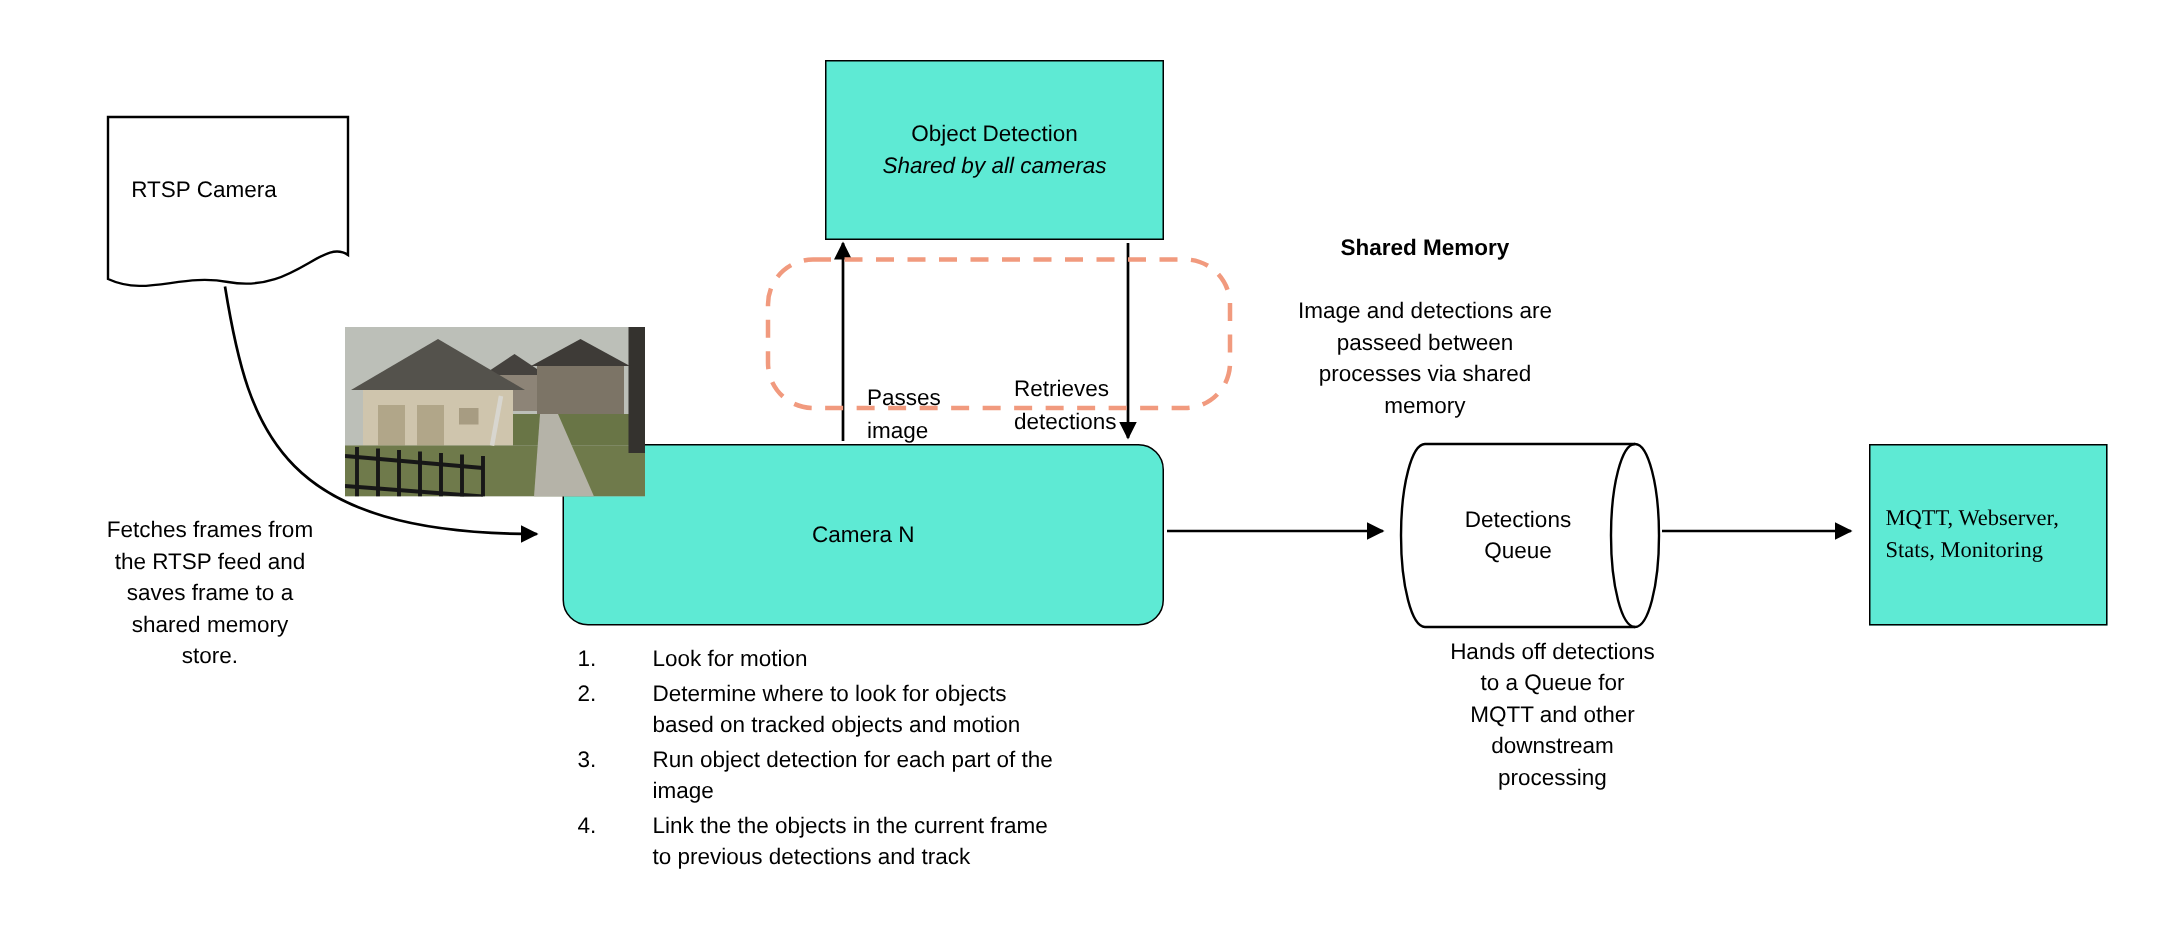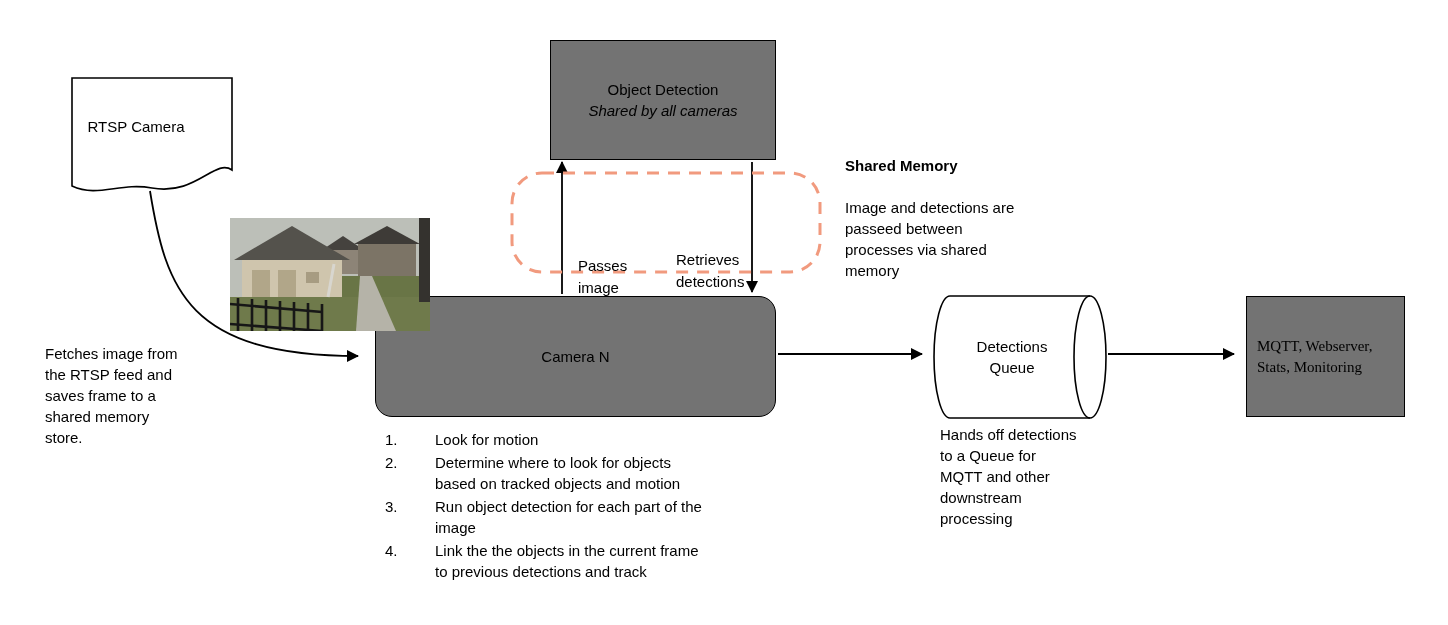--- a/index.html
+++ b/index.html
@@ -8,36 +8,37 @@
     width: 1448px;
     height: 625px;
     background: #ffffff;
     font-family: "Liberation Sans", sans-serif;
     color: #000000;
     overflow: hidden;
   }
   #shapes { position: absolute; left: 0; top: 0; }
   .node {
     position: absolute;
-    background: #737373;
+    background: #5eead4;
     border: 1.6px solid #000000;
     display: flex;
     flex-direction: column;
     align-items: center;
     justify-content: center;
     font-size: 15px;
     line-height: 21px;
     text-align: center;
     box-sizing: border-box;
   }
   .txt {
     position: absolute;
     font-size: 15px;
     line-height: 21px;
     white-space: pre-line;
+    text-align: center;
   }
   .edge-label {
     position: absolute;
     font-size: 15px;
     line-height: 22px;
     white-space: pre-line;
     margin-top: 45px;
   }
   .note-title { font-weight: bold; }
   .steps {
@@ -114,21 +115,21 @@
 detections</div>
 
   <div class="txt" style="left:845px; top:134px; width:210px;">
     <div class="note-title">Shared Memory</div>
     <div>Image and detections are
 passeed between
 processes via shared
 memory</div>
   </div>
 
-  <div class="txt" style="left:45px; top:343px; width:190px;">Fetches image from
+  <div class="txt" style="left:45px; top:343px; width:190px;">Fetches frames from
 the RTSP feed and
 saves frame to a
 shared memory
 store.</div>
 
   <div class="txt" style="left:940px; top:424px; width:190px;">Hands off detections
 to a Queue for
 MQTT and other
 downstream
 processing</div>

